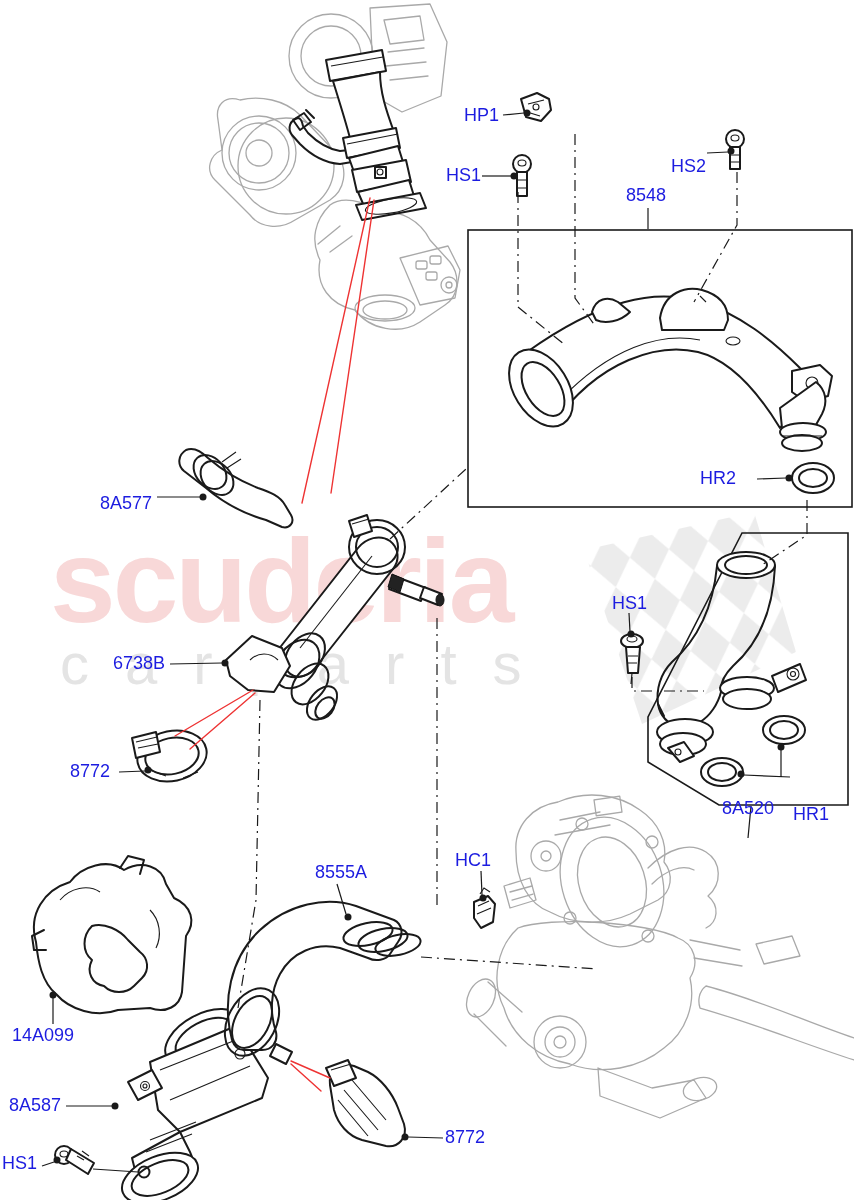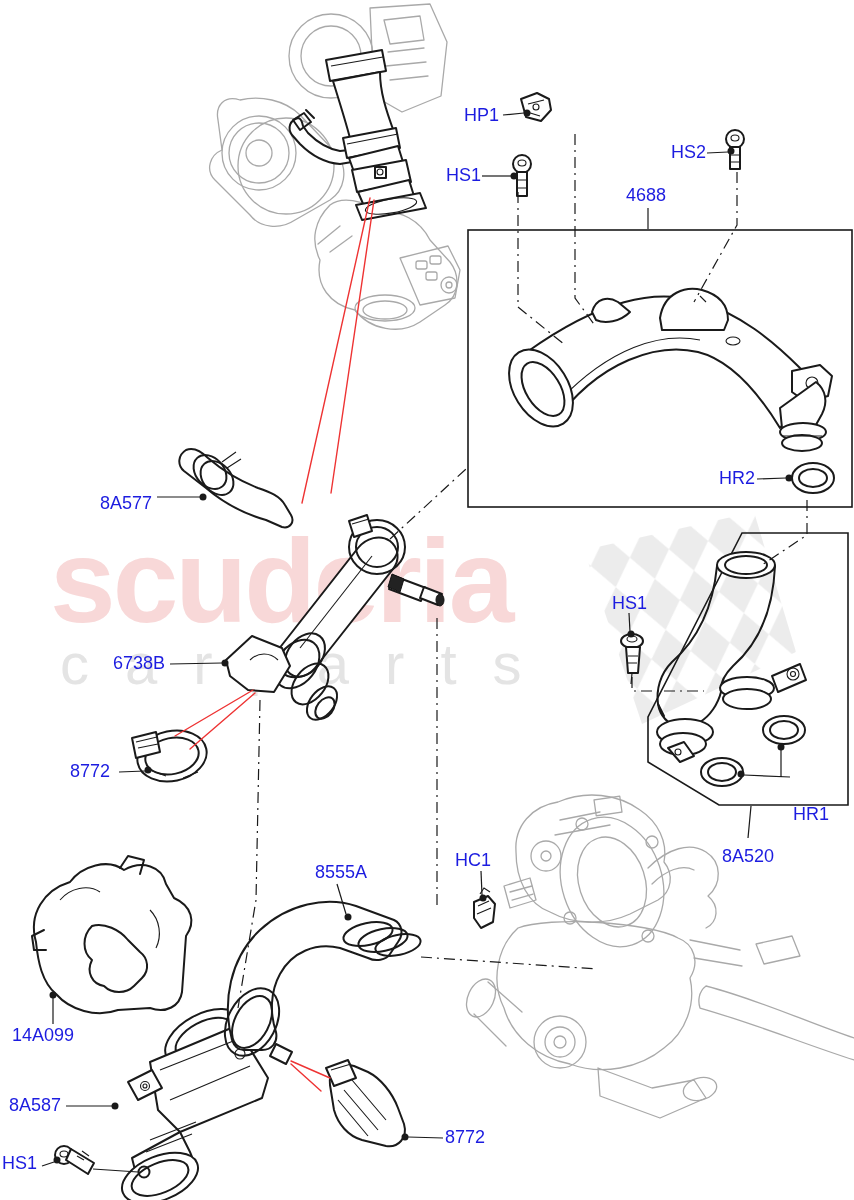--- a/index.html
+++ b/index.html
@@ -330,28 +330,28 @@
         <circle class="dot" cx="115" cy="1106" r="3.5"></circle>
     <path class="leader" d="M42,1166 L54,1162"></path>
         <circle class="dot" cx="57" cy="1160" r="3.5"></circle>
     <path class="leader" d="M443,1138 L408,1137"></path>
         <circle class="dot" cx="405" cy="1137" r="3.5"></circle>
   </g>
 </svg>
 
   <div class="plabel" style="left:464px;top:104px">HP1</div>
   <div class="plabel" style="left:446px;top:164px">HS1</div>
-  <div class="plabel" style="left:671px;top:141px">HS2</div>
-  <div class="plabel" style="left:626px;top:184px">4688</div>
-  <div class="plabel" style="left:719px;top:467px">HR2</div>
+  <div class="plabel" style="left:671px;top:155px">HS2</div>
+  <div class="plabel" style="left:626px;top:184px">8548</div>
+  <div class="plabel" style="left:700px;top:467px">HR2</div>
   <div class="plabel" style="left:100px;top:492px">8A577</div>
   <div class="plabel" style="left:113px;top:652px">6738B</div>
   <div class="plabel" style="left:612px;top:592px">HS1</div>
   <div class="plabel" style="left:70px;top:760px">8772</div>
   <div class="plabel" style="left:793px;top:803px">HR1</div>
-  <div class="plabel" style="left:722px;top:845px">8A520</div>
+  <div class="plabel" style="left:722px;top:797px">8A520</div>
   <div class="plabel" style="left:315px;top:861px">8555A</div>
   <div class="plabel" style="left:455px;top:849px">HC1</div>
   <div class="plabel" style="left:12px;top:1024px">14A099</div>
   <div class="plabel" style="left:9px;top:1094px">8A587</div>
   <div class="plabel" style="left:2px;top:1152px">HS1</div>
   <div class="plabel" style="left:445px;top:1126px">8772</div>
 </div>
 
 </body></html>

